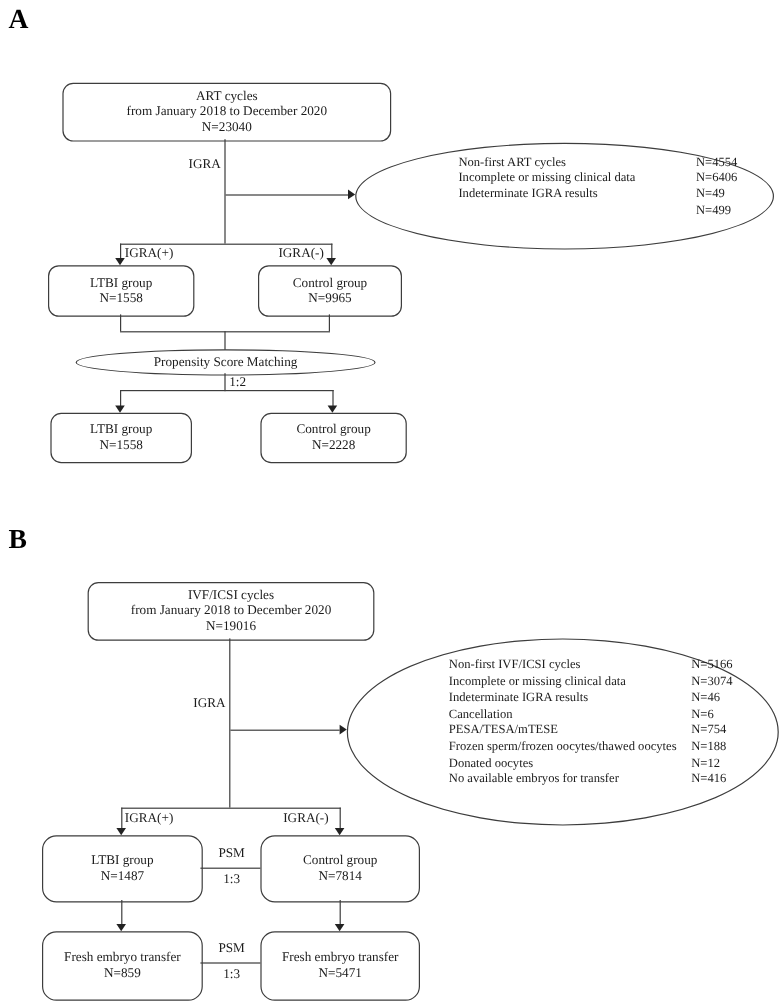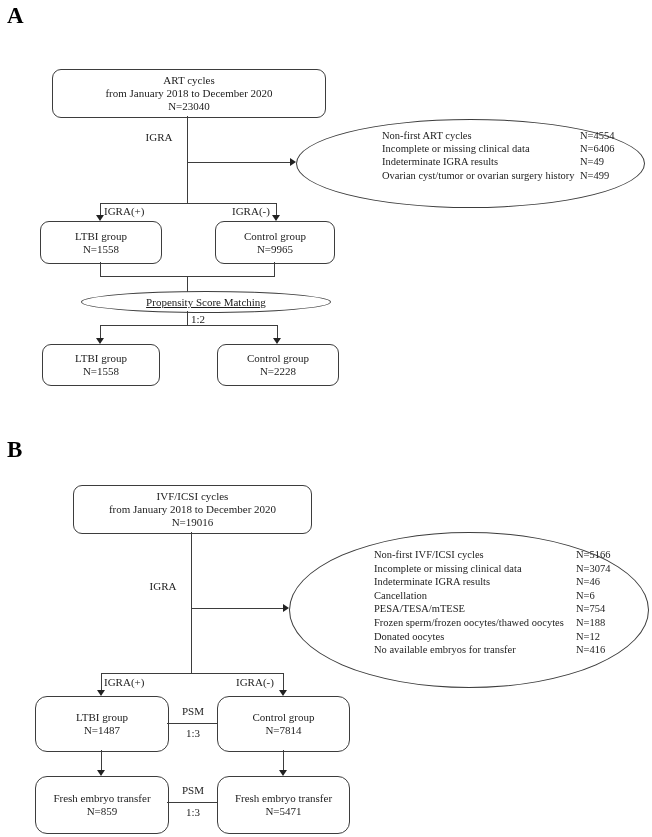--- a/index.html
+++ b/index.html
@@ -26,21 +26,21 @@
   .vline{position:absolute;width:1px;background:#3d3d3d;}
 
   .ah-down{position:absolute;width:0;height:0;
         border-left:4px solid transparent;border-right:4px solid transparent;
         border-top:6px solid #222;}
   .ah-right{position:absolute;width:0;height:0;
         border-top:4px solid transparent;border-bottom:4px solid transparent;
         border-left:6px solid #222;}
 
   .edge-label{position:absolute;font-size:11px;white-space:nowrap;}
-  .edge-label.right{text-align:center;}
+  .edge-label.right{text-align:right;}
   .edge-label.center{text-align:center;}
 </style>
 </head>
 <body>
 
 <div id="figure">
 
   <div class="panel-label" style="left:7px;top:3px;">A</div>
 
   <div class="node" style="left:52px;top:69px;width:272px;height:47px;">
@@ -63,21 +63,20 @@
     </div>
     <div class="exc-row">
       <span class="exc-label">Incomplete or missing clinical data</span>
       <span class="exc-value" style="left:198px;">N=6406</span>
     </div>
     <div class="exc-row">
       <span class="exc-label">Indeterminate IGRA results</span>
       <span class="exc-value" style="left:198px;">N=49</span>
     </div>
     <div class="exc-row">
-      <span class="exc-label">Ovarian cyst/tumor or ovarian surgery history</span>
       <span class="exc-value" style="left:198px;">N=499</span>
     </div>
   </div>
 
   <div class="hline" style="left:100px;top:203px;width:177px;"></div>
   <div class="vline" style="left:100px;top:203px;height:13px;"></div>
   <div class="vline" style="left:276px;top:203px;height:13px;"></div>
   <div class="ah-down" style="left:96px;top:215px;"></div>
   <div class="ah-down" style="left:272px;top:215px;"></div>
   <div class="edge-label" style="left:104px;top:205px;">IGRA(+)</div>
@@ -90,21 +89,21 @@
   <div class="node" style="left:215px;top:221px;width:118px;height:41px;">
     <div class="ln">Control group</div>
     <div class="ln">N=9965</div>
   </div>
 
   <div class="vline" style="left:100px;top:262px;height:14px;"></div>
   <div class="vline" style="left:274px;top:262px;height:14px;"></div>
   <div class="hline" style="left:100px;top:276px;width:175px;"></div>
   <div class="vline" style="left:187px;top:276px;height:16px;"></div>
 
-  <div class="psm-ellipse" style="left:81px;top:291px;width:248px;height:20px;text-decoration:underline;">
+  <div class="psm-ellipse" style="left:63px;top:291px;width:248px;height:20px;">
     <span>Propensity Score Matching</span>
   </div>
 
   <div class="vline" style="left:187px;top:311px;height:15px;"></div>
   <div class="edge-label" style="left:191px;top:313px;">1:2</div>
 
   <div class="hline" style="left:100px;top:325px;width:178px;"></div>
   <div class="vline" style="left:100px;top:325px;height:14px;"></div>
   <div class="vline" style="left:277px;top:325px;height:14px;"></div>
   <div class="ah-down" style="left:96px;top:338px;"></div>

